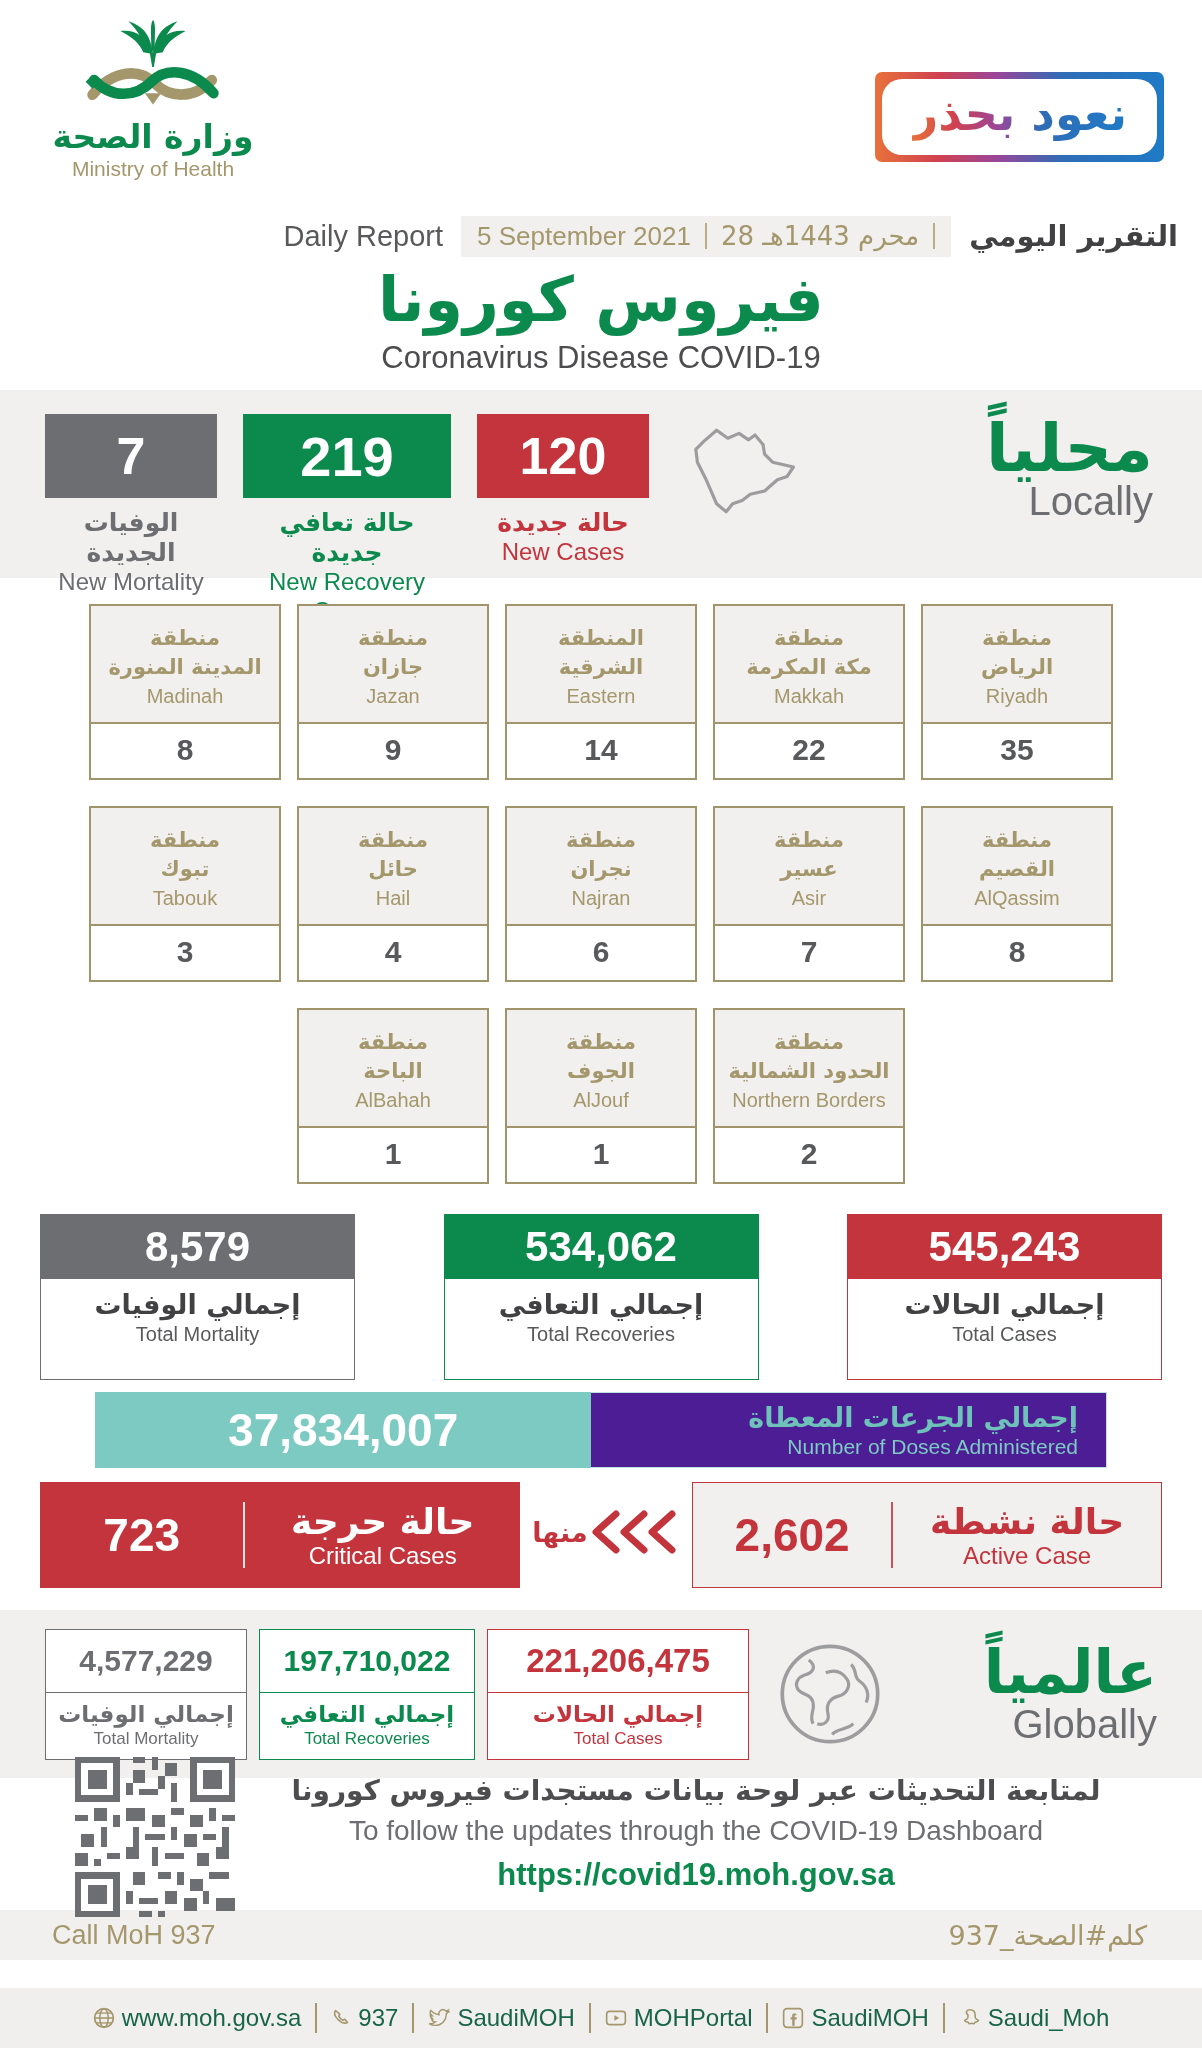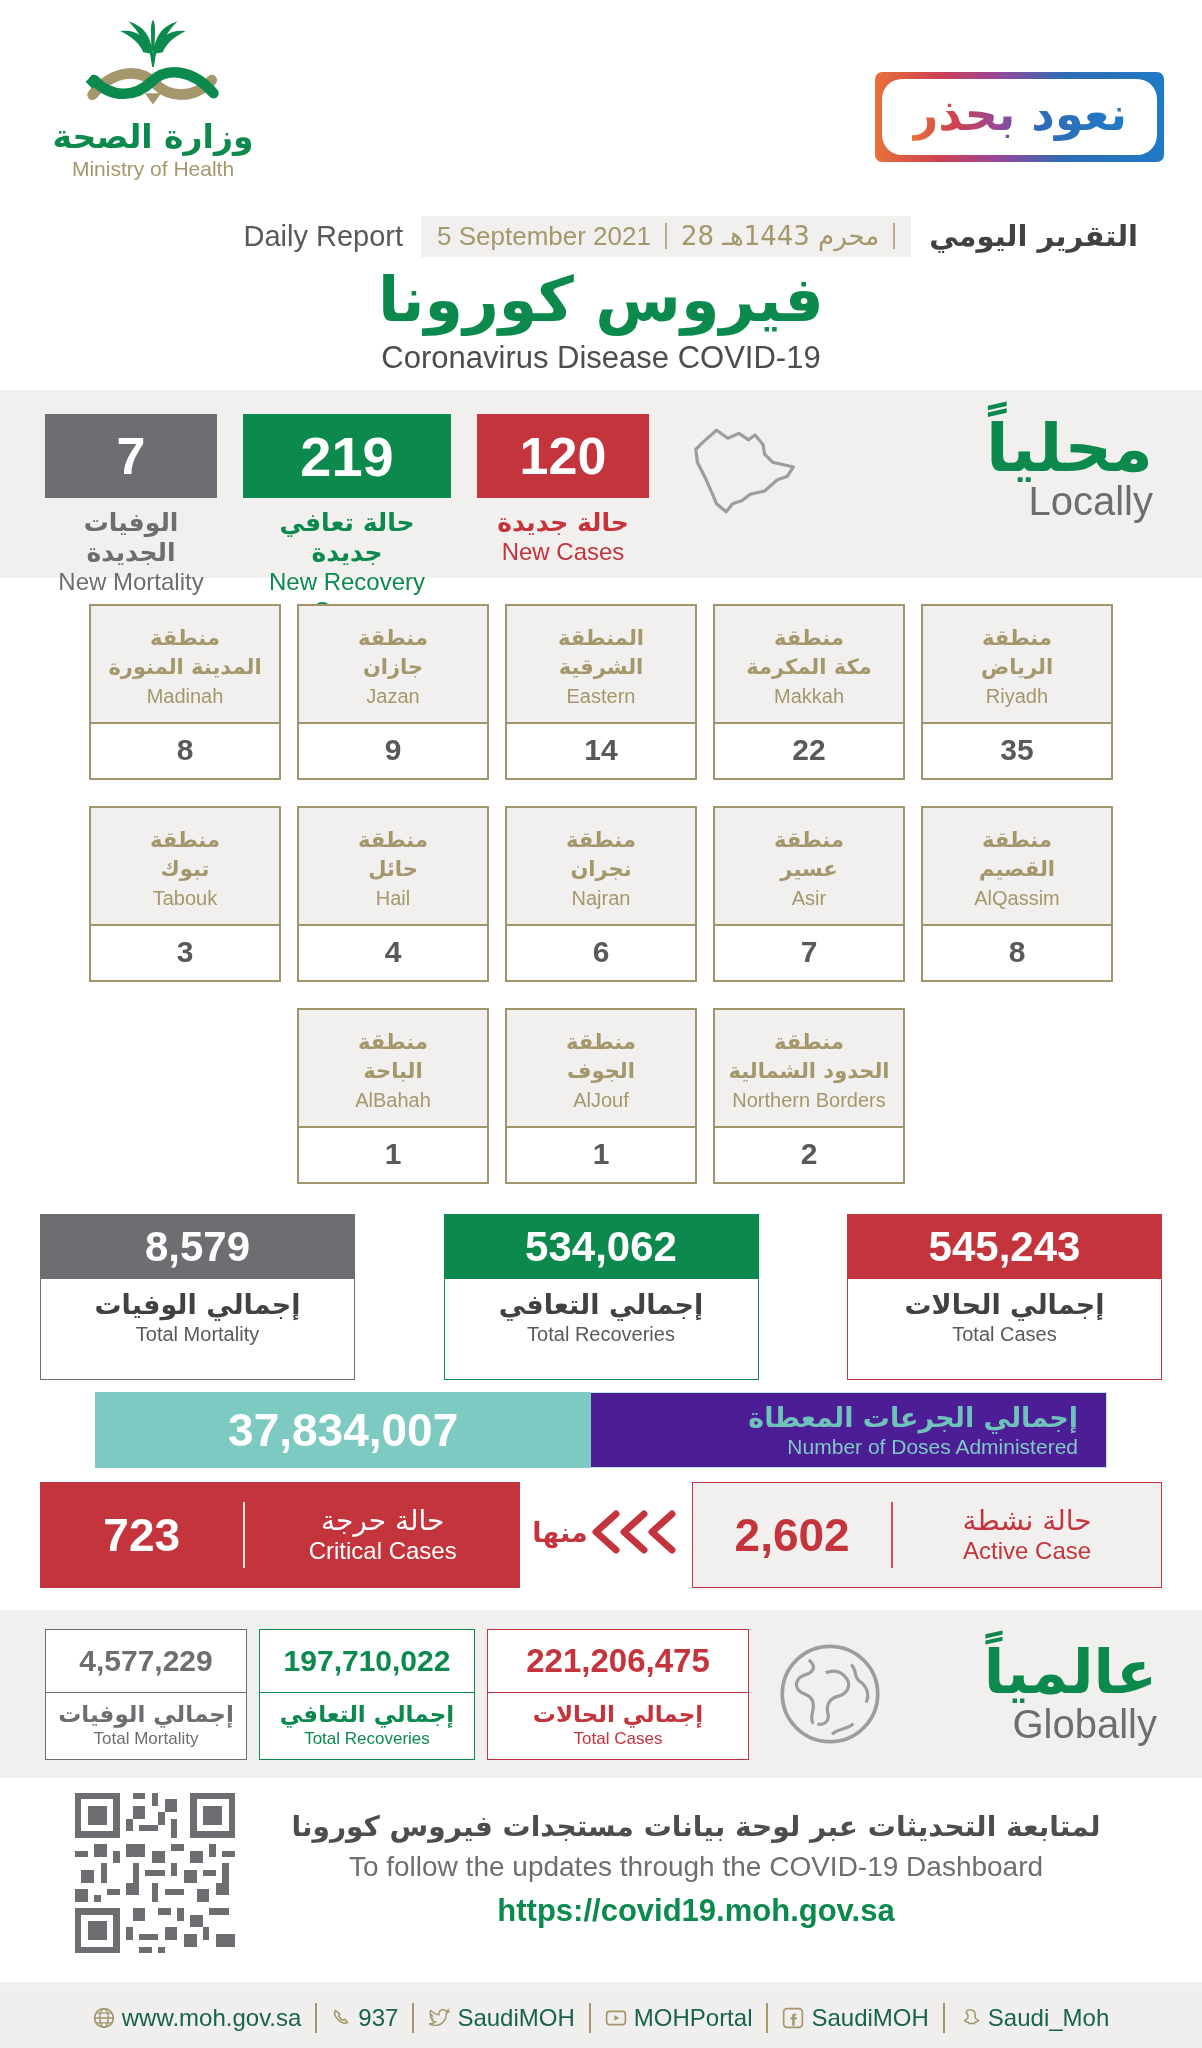--- a/index.html
+++ b/index.html
@@ -13,21 +13,21 @@
   .logo-ar{color:#0c8a4e;font-size:33px;font-weight:bold;line-height:1.05;}
   .logo-en{color:#a5976c;font-size:21px;margin-top:2px;}
   .badge-wrap{position:absolute;right:38px;top:72px;border-radius:7px;padding:7px;
       background:linear-gradient(to left,#1f7ac6 0%,#2f6cb5 35%,#9a4699 58%,#cf4150 78%,#e8713a 100%);}
   .badge-inner{background:#fff;border-radius:20px;padding:8px 30px 14px;}
   .badge-text{font-size:46px;font-weight:bold;direction:rtl;
       background:linear-gradient(to left,#1f7ac6 0%,#2f6cb5 40%,#9a4699 60%,#cf4150 80%,#e8713a 100%);
       -webkit-background-clip:text;background-clip:text;color:transparent;}
 
   .date-row{margin-top:22px;height:44px;display:flex;align-items:center;justify-content:flex-end;
-      padding-right:64px;gap:18px;}
+      padding-right:24px;gap:18px;}
   .report-en{color:#58595b;font-size:29px;}
   .date-pill{background:#f1f0ee;display:flex;align-items:center;gap:14px;padding:5px 16px;color:#a5976c;font-size:26px;}
   .pill-sep{width:2px;height:26px;background:#b9ad88;display:inline-block;}
   .report-ar{color:#414042;font-size:29px;font-weight:bold;}
 
   .title-ar{margin-top:2px;text-align:center;color:#0c8a4e;font-size:62px;font-weight:bold;height:80px;line-height:80px;}
   .title-en{text-align:center;color:#4d4d4f;font-size:31px;height:36px;}
 
   
   .band{background:#f1f0ee;}
@@ -73,38 +73,38 @@
   
   .crit-row{margin-top:14px;height:106px;display:flex;align-items:center;justify-content:space-between;padding:0 40px;}
   .crit-box{width:480px;height:106px;background:#c4343c;color:#fff;display:flex;align-items:center;}
   .of-which{display:flex;flex-direction:row;align-items:center;color:#c4343c;margin-top:-6px;}
   .of-which-label{font-size:27px;font-weight:bold;}
   .active-box{width:470px;height:106px;background:#f1f0ee;border:1px solid #c4343c;color:#c4343c;
       display:flex;align-items:center;box-sizing:border-box;}
   .big-num{flex:1;text-align:center;font-size:46px;font-weight:bold;}
   .vdiv{width:2px;height:66px;background:currentColor;opacity:.85;}
   .case-labels{flex:1.35;text-align:center;line-height:1.15;}
-  .case-ar{font-size:28px;font-weight:normal;}
+  .case-ar{font-size:36px;font-weight:bold;}
   .case-en{font-size:24px;}
 
   
   .global-band{margin-top:22px;height:168px;background:#f1f0ee;display:flex;align-items:center;
       padding:0 45px;box-sizing:border-box;gap:12px;}
   .gbox{background:#fff;border:1px solid var(--c);text-align:center;box-sizing:border-box;}
   .gbox-num{color:var(--c);font-weight:bold;border-bottom:1px solid var(--c);
       height:62px;display:flex;align-items:center;justify-content:center;}
   .gbox-body{padding:8px 2px 10px;color:var(--c);}
   .gbox-ar{font-size:23px;font-weight:bold;}
   .gbox-en{font-size:17px;margin-top:2px;}
   .glob-head{margin-left:auto;text-align:right;}
   .glob-head-ar{color:#0c8a4e;font-size:60px;font-weight:bold;line-height:1.05;}
   .glob-head-en{color:#6d6e71;font-size:40px;margin-top:-2px;}
 
   
-  .qr-section{height:204px;display:flex;align-items:center;padding:0 45px 15px 75px;box-sizing:border-box;}
+  .qr-section{height:132px;display:flex;align-items:center;padding:0 45px 15px 75px;box-sizing:border-box;}
   .dash-text{flex:1;text-align:center;margin-top:-6px;}
   .dash-ar{color:#4d4d4f;font-size:28px;font-weight:bold;}
   .dash-en{color:#6d6e71;font-size:28px;margin-top:8px;}
   .dash-url{color:#0c8a4e;font-size:31px;font-weight:bold;margin-top:10px;display:inline-block;text-decoration:none;}
 
   
   .call-bar{height:50px;background:#f1f0ee;display:flex;align-items:center;justify-content:space-between;
       padding:0 55px 0 52px;color:#a5976c;font-size:27px;}
   .footer{position:absolute;bottom:0;left:0;right:0;height:60px;background:#f0efee;
       display:flex;align-items:center;justify-content:center;gap:14px;color:#17644b;font-size:24px;}

